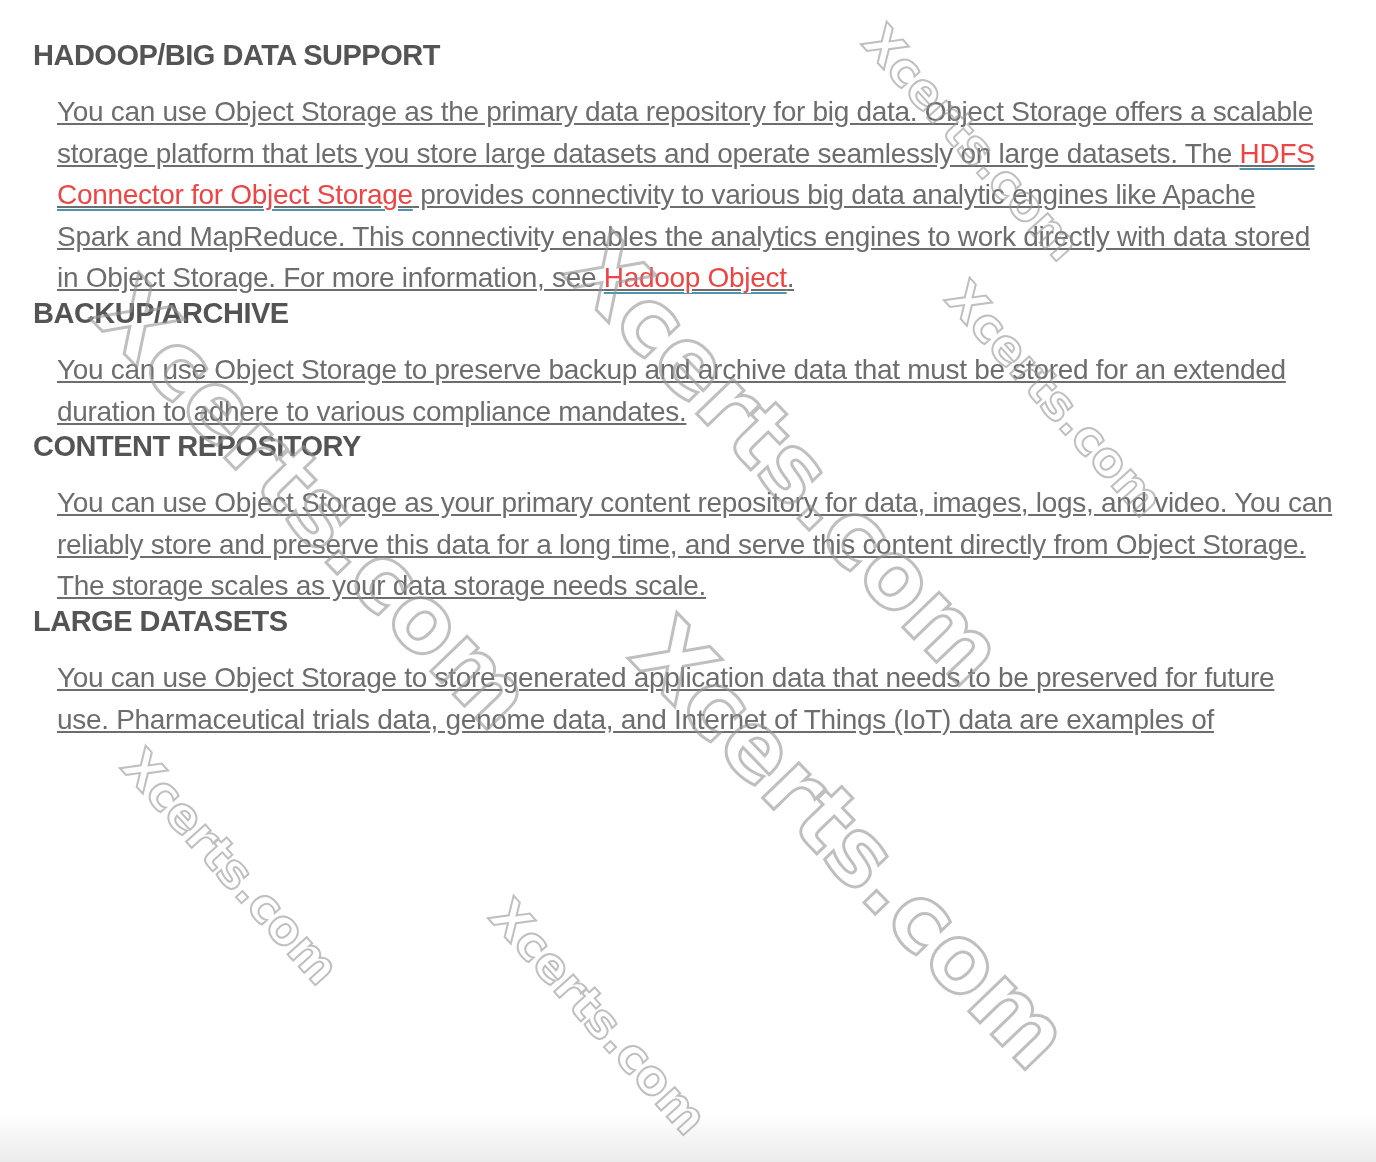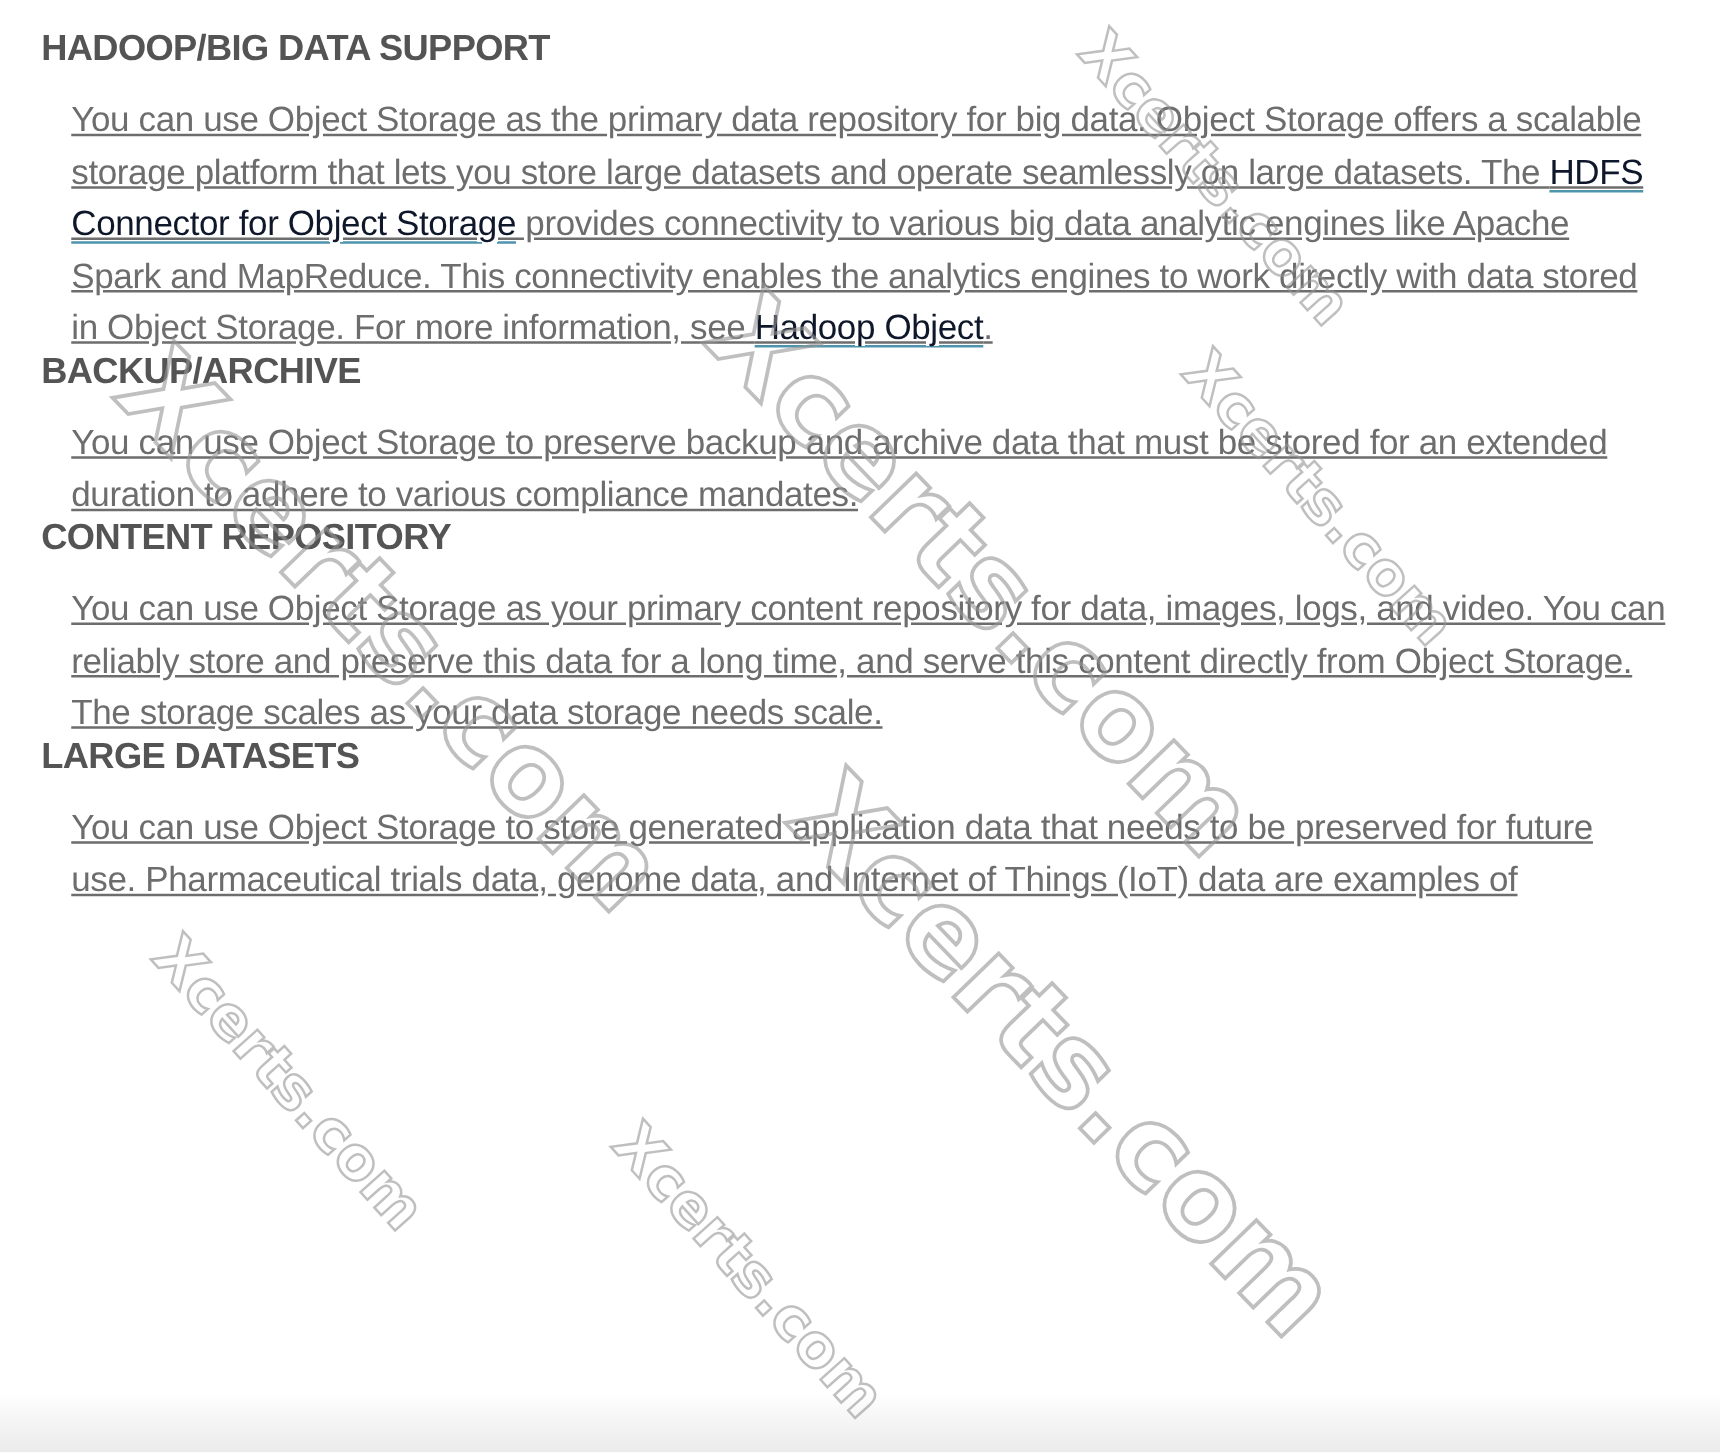--- a/index.html
+++ b/index.html
@@ -4,21 +4,21 @@
 <style>
   html, body { margin: 0; padding: 0; background: #ffffff; }
   .page {
     position: relative;
     width: 1376px;
     height: 1162px;
     background: #ffffff;
     overflow: hidden;
     font-family: "Liberation Sans", sans-serif;
   }
-  .content { position: relative; z-index: 1; padding-top: 25px; }
+  .content { position: relative; z-index: 1; padding-top: 41px; }
   .section { margin: 0; }
   .section + .section { }
   .heading {
     margin: 0 0 0 33px;
     font-size: 29px;
     line-height: 29px;
     font-weight: 700;
     color: #545454;
     letter-spacing: -0.5px;
     white-space: nowrap;
@@ -26,21 +26,21 @@
   .para { margin: 21px 0 0 57px; }
   .line {
     font-size: 28px;
     line-height: 41.6px;
     color: #6d6d6d;
     letter-spacing: -0.3px;
     white-space: nowrap;
     text-decoration: underline;
   }
   .doclink {
-    color: #0f172a;
+    color: #ef4444;
     text-decoration: underline;
     text-decoration-color: #4d94ac;
     text-decoration-thickness: 2px;
     text-underline-offset: 5px;
     cursor: pointer;
   }
   .watermark-layer {
     position: absolute;
     left: 0; top: 0; right: 0; bottom: 0;
     z-index: 5;

